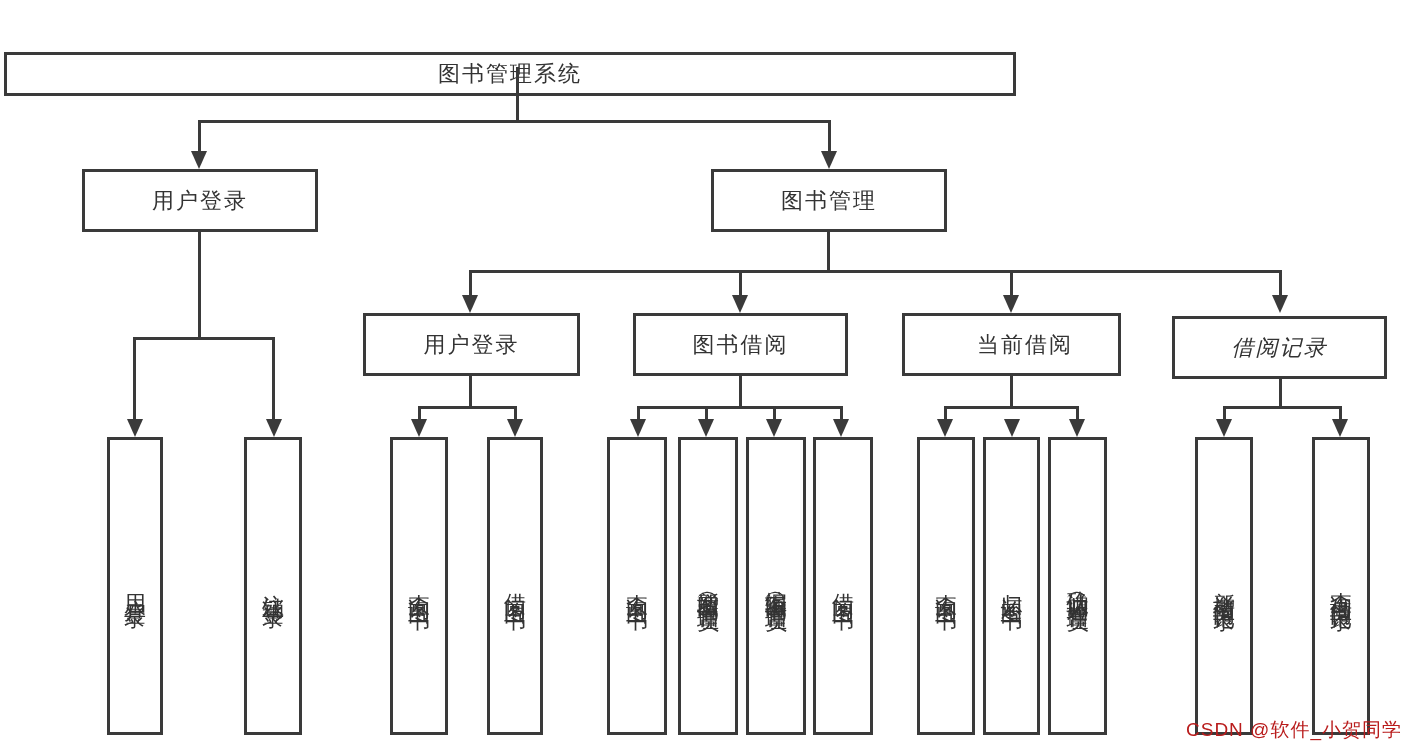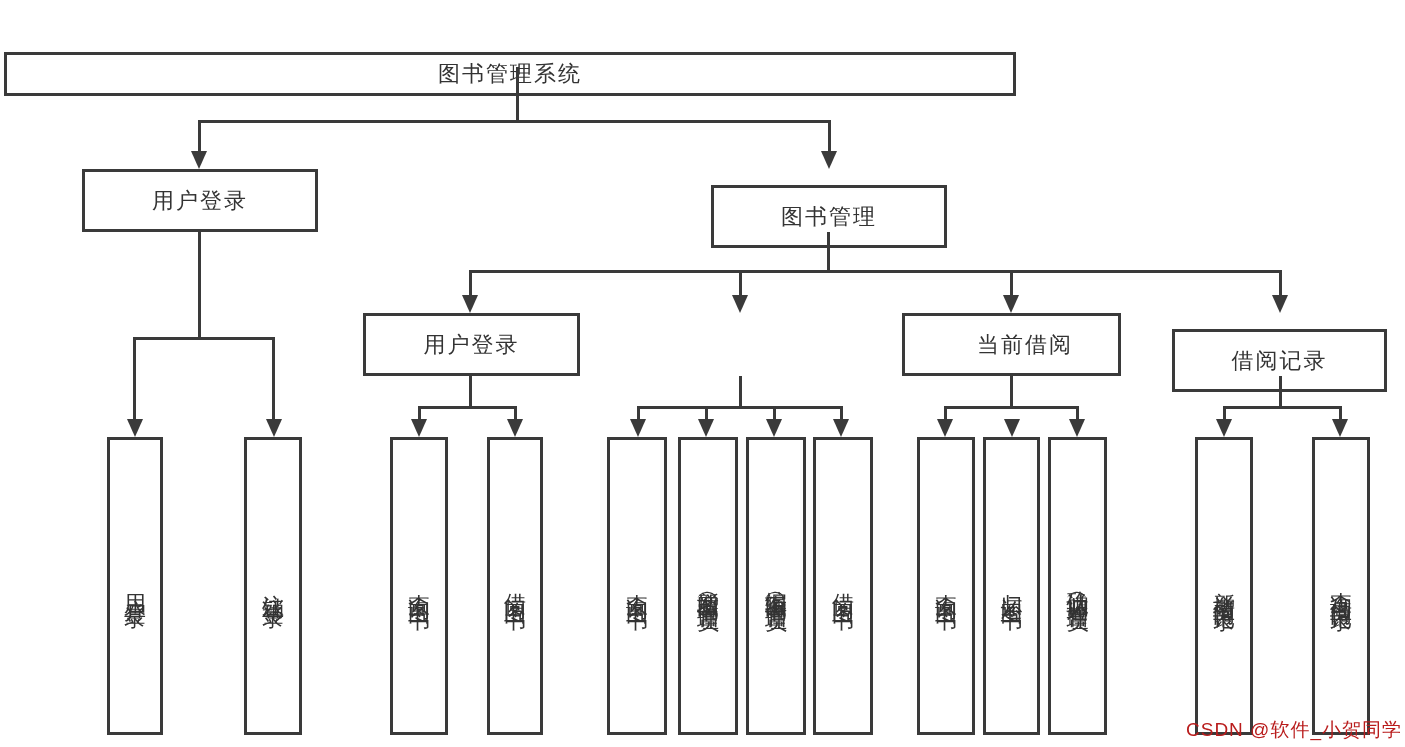--- a/index.html
+++ b/index.html
@@ -44,21 +44,21 @@
   <div class="vline" style="left:516px;top:67px;height:53px;"></div>
   <div class="hline" style="left:198px;top:120px;width:633px;"></div>
   <div class="vline" style="left:198px;top:120px;height:33px;"></div>
   <div class="vline" style="left:828px;top:120px;height:33px;"></div>
   <div class="ah" style="left:191px;top:151px;"></div>
   <div class="ah" style="left:821px;top:151px;"></div>
 
   <div class="box" style="left:82px;top:169px;width:236px;height:63px;">
     <span>用户登录</span>
   </div>
-  <div class="box" style="left:711px;top:169px;width:236px;height:63px;margin-top:16px;">
+  <div class="box" style="left:711px;top:169px;width:236px;height:63px;">
     <span>图书管理</span>
   </div>
 
   <div class="vline" style="left:198px;top:232px;height:105px;"></div>
   <div class="hline" style="left:133px;top:337px;width:142px;"></div>
   <div class="vline" style="left:133px;top:337px;height:84px;"></div>
   <div class="vline" style="left:272px;top:337px;height:84px;"></div>
   <div class="ah" style="left:127px;top:419px;"></div>
   <div class="ah" style="left:266px;top:419px;"></div>
 
@@ -69,24 +69,27 @@
   <div class="vline" style="left:1010px;top:270px;height:27px;"></div>
   <div class="vline" style="left:1279px;top:270px;height:27px;"></div>
   <div class="ah" style="left:462px;top:295px;"></div>
   <div class="ah" style="left:732px;top:295px;"></div>
   <div class="ah" style="left:1003px;top:295px;"></div>
   <div class="ah" style="left:1272px;top:295px;"></div>
 
   <div class="box" style="left:363px;top:313px;width:217px;height:63px;">
     <span>用户登录</span>
   </div>
+  <div class="box" style="left:633px;top:313px;width:215px;height:63px;">
+    <span>图书借阅</span>
+  </div>
   <div class="box" style="left:902px;top:313px;width:219px;height:63px;padding-left:27px;">
     <span>当前借阅</span>
   </div>
-  <div class="box" style="left:1172px;top:329px;width:215px;height:63px;">
+  <div class="box" style="left:1172px;top:316px;width:215px;height:63px;font-style:italic;">
     <span>借阅记录</span>
   </div>
 
   <div class="vline" style="left:469px;top:376px;height:30px;"></div>
   <div class="hline" style="left:418px;top:406px;width:99px;"></div>
   <div class="vline" style="left:418px;top:406px;height:16px;"></div>
   <div class="vline" style="left:514px;top:406px;height:16px;"></div>
   <div class="ah" style="left:411px;top:419px;"></div>
   <div class="ah" style="left:507px;top:419px;"></div>
 

